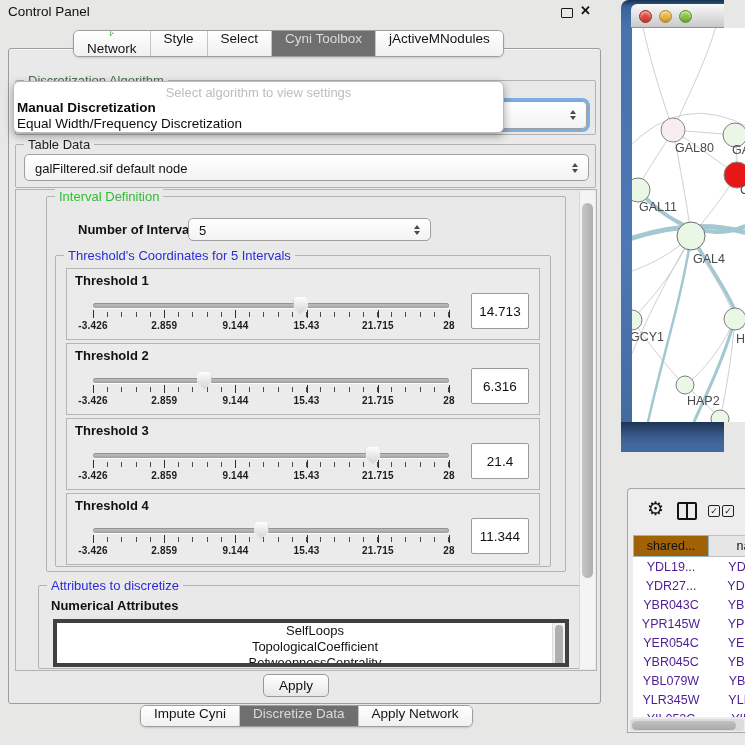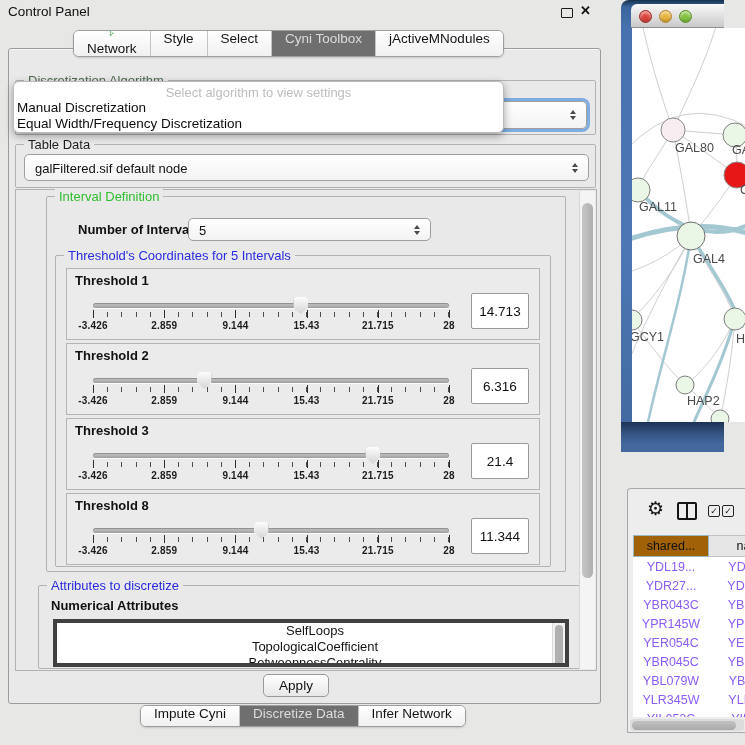--- a/index.html
+++ b/index.html
@@ -35,21 +35,21 @@
   .stepper { position:absolute; right:10px; top:50%; transform:translateY(-50%); display:flex; flex-direction:column; gap:2px; }
   .stepper .up   { width:0; height:0; border-left:3.5px solid transparent; border-right:3.5px solid transparent; border-bottom:4.5px solid #4a4a4a; }
   .stepper .down { width:0; height:0; border-left:3.5px solid transparent; border-right:3.5px solid transparent; border-top:4.5px solid #4a4a4a; }
 
   .alg-group { left:6px; top:31px; width:581px; height:55px; }
   .alg-combo { left:8px; top:20px; width:563px; height:28px; box-shadow:0 0 0 3px rgba(88,152,222,.75); }
 
   .popup { position:absolute; left:4px; top:32px; width:491px; height:52px; background:#fff; border:1px solid #bcbcbc; border-radius:6px; box-shadow:0 3px 9px rgba(0,0,0,.35); z-index:40; }
   .popup .hint { text-align:center; margin-top:3px; font-size:13px; color:#bdbdbd; }
   .popup .pitem { padding-left:3px; font-size:13.5px; line-height:16px; color:#0c0c0c; }
-  .popup .pitem.bold { font-weight:normal; }
+  .popup .pitem.bold { font-weight:bold; }
 
   .td-group { left:6px; top:95px; width:581px; height:44px; }
   .td-combo { left:8px; top:9px; width:565px; height:27px; }
 
   .scroll-area { position:absolute; left:6px; top:140px; width:582px; height:482px; border:1px solid #b2b2b2; background:#e9e9e9; }
 
   .vscroll { position:absolute; right:1px; top:1px; width:16px; height:478px; background:#f4f4f4; border-left:1px solid #d6d6d6; border-radius:0 2px 2px 0; }
   .vscroll .vthumb { position:absolute; left:2px; top:12px; width:11px; height:375px; background:linear-gradient(90deg,#c6c6c6,#aeaeae); border-radius:6px; }
 
   .iv-group { left:30px; top:6px; width:520px; height:376px; }
@@ -99,21 +99,21 @@
   .cb-icon { position:absolute; top:16px; width:12px; height:12px; border:1.5px solid #222; border-radius:2px; font-size:9px; line-height:10px; text-align:center; color:#222; }
   .cb1 { left:80px; } .cb2 { left:94px; }
 
   .tp-table { position:absolute; left:5px; top:46px; width:160px; }
   .tp-head { display:flex; }
   .tp-hcell { height:22px; font-size:12.5px; display:flex; align-items:center; justify-content:center; color:#111; }
   .tp-hcell.c1 { width:76px; background:#a16207; border:1px solid #96b6c2; }
   .tp-hcell.c2 { width:70px; background:#e6e6e6; border:1px solid #c2c2c2; border-left:none; }
   .tp-body { height:160px; overflow:hidden; background:#fff; }
   .tp-row { display:flex; height:19px; background:#fff; }
-  .tp-cell { font-size:12.5px; color:#8b5cf6; display:flex; align-items:center; justify-content:center; }
+  .tp-cell { font-size:12.5px; color:#4c1d95; display:flex; align-items:center; justify-content:center; }
   .tp-cell.c1 { width:76px; } .tp-cell.c2 { width:70px; }
   .tp-hscroll { position:absolute; left:2px; top:230px; width:114px; height:12px; background:#dcdcdc; border-radius:3px; }
   .tp-hthumb { position:absolute; left:2px; top:1.5px; width:104px; height:9px; background:linear-gradient(#c2c2c2,#a9a9a9); border-radius:5px; }
 </style>
 </head>
 <body>
 
 <div class="left-panel">
 
   <div class="titlebar">
@@ -253,21 +253,21 @@
                 <span class="slabel" style="left:20%">2.859</span>
                 <span class="slabel" style="left:40%">9.144</span>
                 <span class="slabel" style="left:60%">15.43</span>
                 <span class="slabel" style="left:80%">21.715</span>
                 <span class="slabel" style="left:100%">28</span>
               </div>
               <input class="value-box" value="21.4" style="">
             </div>
 
             <div class="tpanel">
-              <span class="tlabel">Threshold 8</span>
+              <span class="tlabel">Threshold 4</span>
               <div class="slider-area">
                 <div class="track"></div>
                 <div class="thumb" style="left: 47.3%;"></div>
                 <div class="ticks"></div>
                 <span class="maj" style="left:0%"></span>
                   <span class="maj" style="left:20%"></span>
                   <span class="maj" style="left:40%"></span>
                   <span class="maj" style="left:60%"></span>
                   <span class="maj" style="left:80%"></span>
                   <span class="maj" style="left:100%"></span>
@@ -309,21 +309,21 @@
   </div>
 
   <div class="seg bottom">
     <div class="s">
         <span>Impute Cyni</span>
       </div>
     <div class="s sel">
         <span>Discretize Data</span>
       </div>
     <div class="s">
-        <span>Infer Network</span>
+        <span>Apply Network</span>
       </div>
   </div>
 
 </div>
 
 <div class="right-side">
 
   <div class="net-window">
     <div class="net-titlebar">
       <span class="light red"></span>

